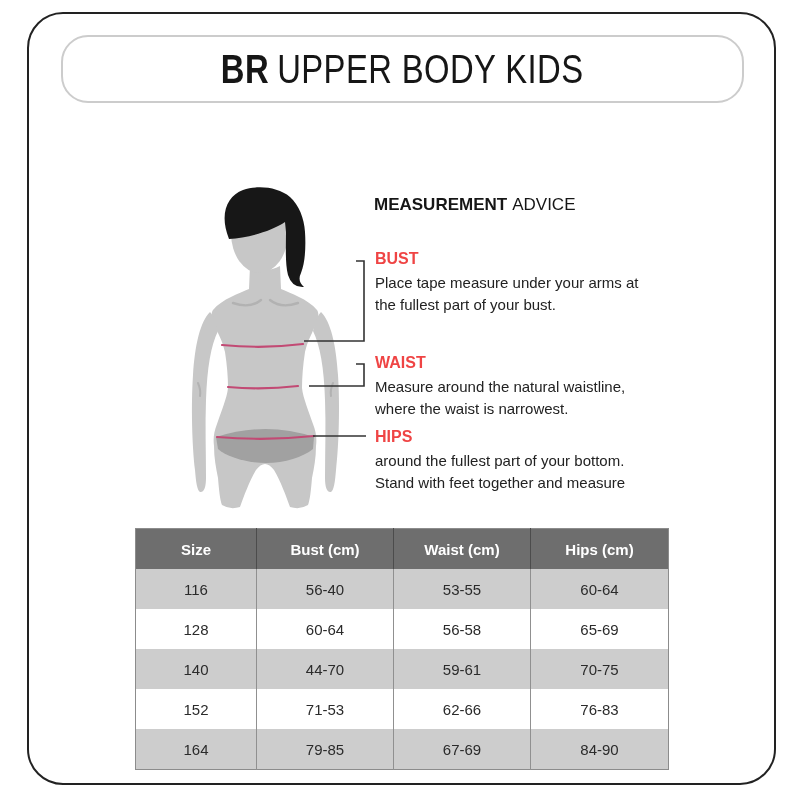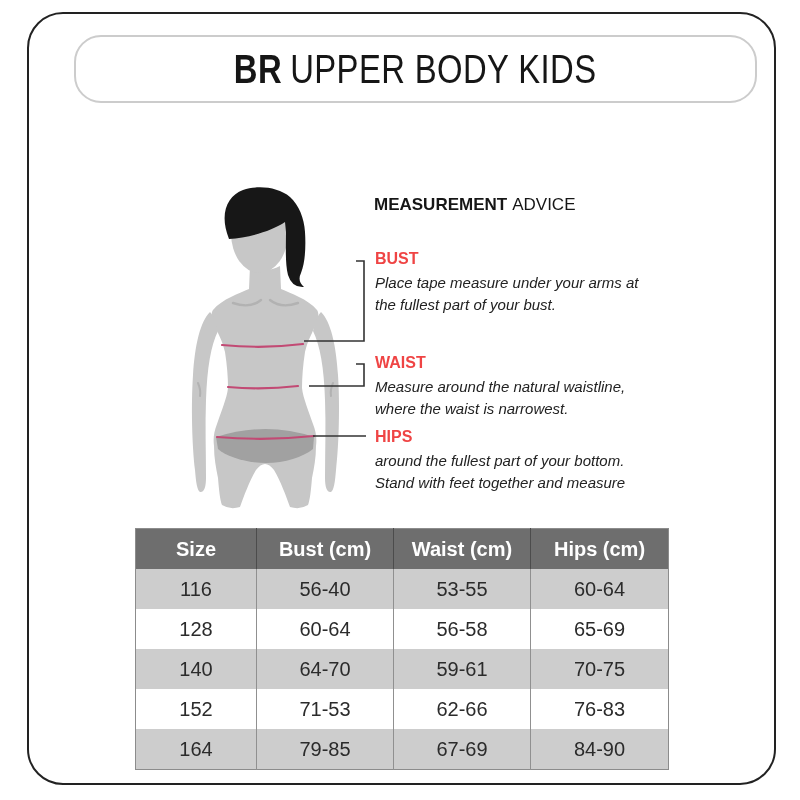--- a/index.html
+++ b/index.html
@@ -7,46 +7,46 @@
     position:relative;width:800px;height:800px;background:#ffffff;overflow:hidden;
     font-family:"Liberation Sans","DejaVu Sans",sans-serif;color:#1c1c1c;
   }
   .outer-frame{
     position:absolute;left:27px;top:12px;width:745px;height:769px;
     border:2px solid #222222;border-radius:36px;background:#ffffff;
   }
   .title-box{
     position:absolute;left:61px;top:35px;width:679px;height:64px;
     border:2px solid #cccccc;border-radius:27px;
-    display:flex;align-items:center;justify-content:center;margin-left:13px;
+    display:flex;align-items:center;justify-content:center;
   }
   .title-text{
     font-size:40px;letter-spacing:.5px;transform:scaleX(.82);transform-origin:center;
     white-space:nowrap;color:#161616;
   }
   .title-text .brand{font-weight:700;margin-right:10px;}
   .title-text .rest{font-weight:400;}
   .figure-svg{position:absolute;left:160px;top:175px;width:235px;height:350px;}
   .advice-heading{
     position:absolute;left:374px;top:195px;font-size:17px;white-space:nowrap;color:#161616;
   }
   .advice-heading .hb{font-weight:700;}
   .advice-heading .hl{font-weight:400;margin-left:5px;}
   .advice-block{position:absolute;left:375px;width:300px;}
   .advice-block h3{
     margin:0 0 4px 0;font-size:16px;font-weight:700;color:#ef4444;line-height:19px;
   }
-  .advice-block p{margin:0;font-size:15px;line-height:21.5px;color:#222222;white-space:nowrap;font-style:italic;}
+  .advice-block p{margin:0;font-size:15px;line-height:21.5px;color:#222222;white-space:nowrap;}
   .block-bust{top:249px;}
   .block-waist{top:353px;}
   .block-hips{top:427px;}
   table.size-table{
     position:absolute;left:135px;top:528px;width:533px;
     border-collapse:collapse;table-layout:fixed;
-    font-size:20px;text-align:center;color:#2b2b2b;
+    font-size:15px;text-align:center;color:#2b2b2b;
     border:1px solid #8c8c8c;
   }
   table.size-table th{
     background:#6e6e6e;color:#ffffff;font-weight:700;height:38px;
     border-right:1px solid #4c4c4c;
   }
   table.size-table th:last-child{border-right:none;}
   table.size-table td{
     height:38px;border-right:1px solid #909090;
   }
@@ -184,21 +184,21 @@
           <td>60-64</td>
         </tr>
         <tr>
           <td>128</td>
           <td>60-64</td>
           <td>56-58</td>
           <td>65-69</td>
         </tr>
         <tr>
           <td>140</td>
-          <td>64-70</td>
+          <td>44-70</td>
           <td>59-61</td>
           <td>70-75</td>
         </tr>
         <tr>
           <td>152</td>
           <td>71-53</td>
           <td>62-66</td>
           <td>76-83</td>
         </tr>
         <tr>

